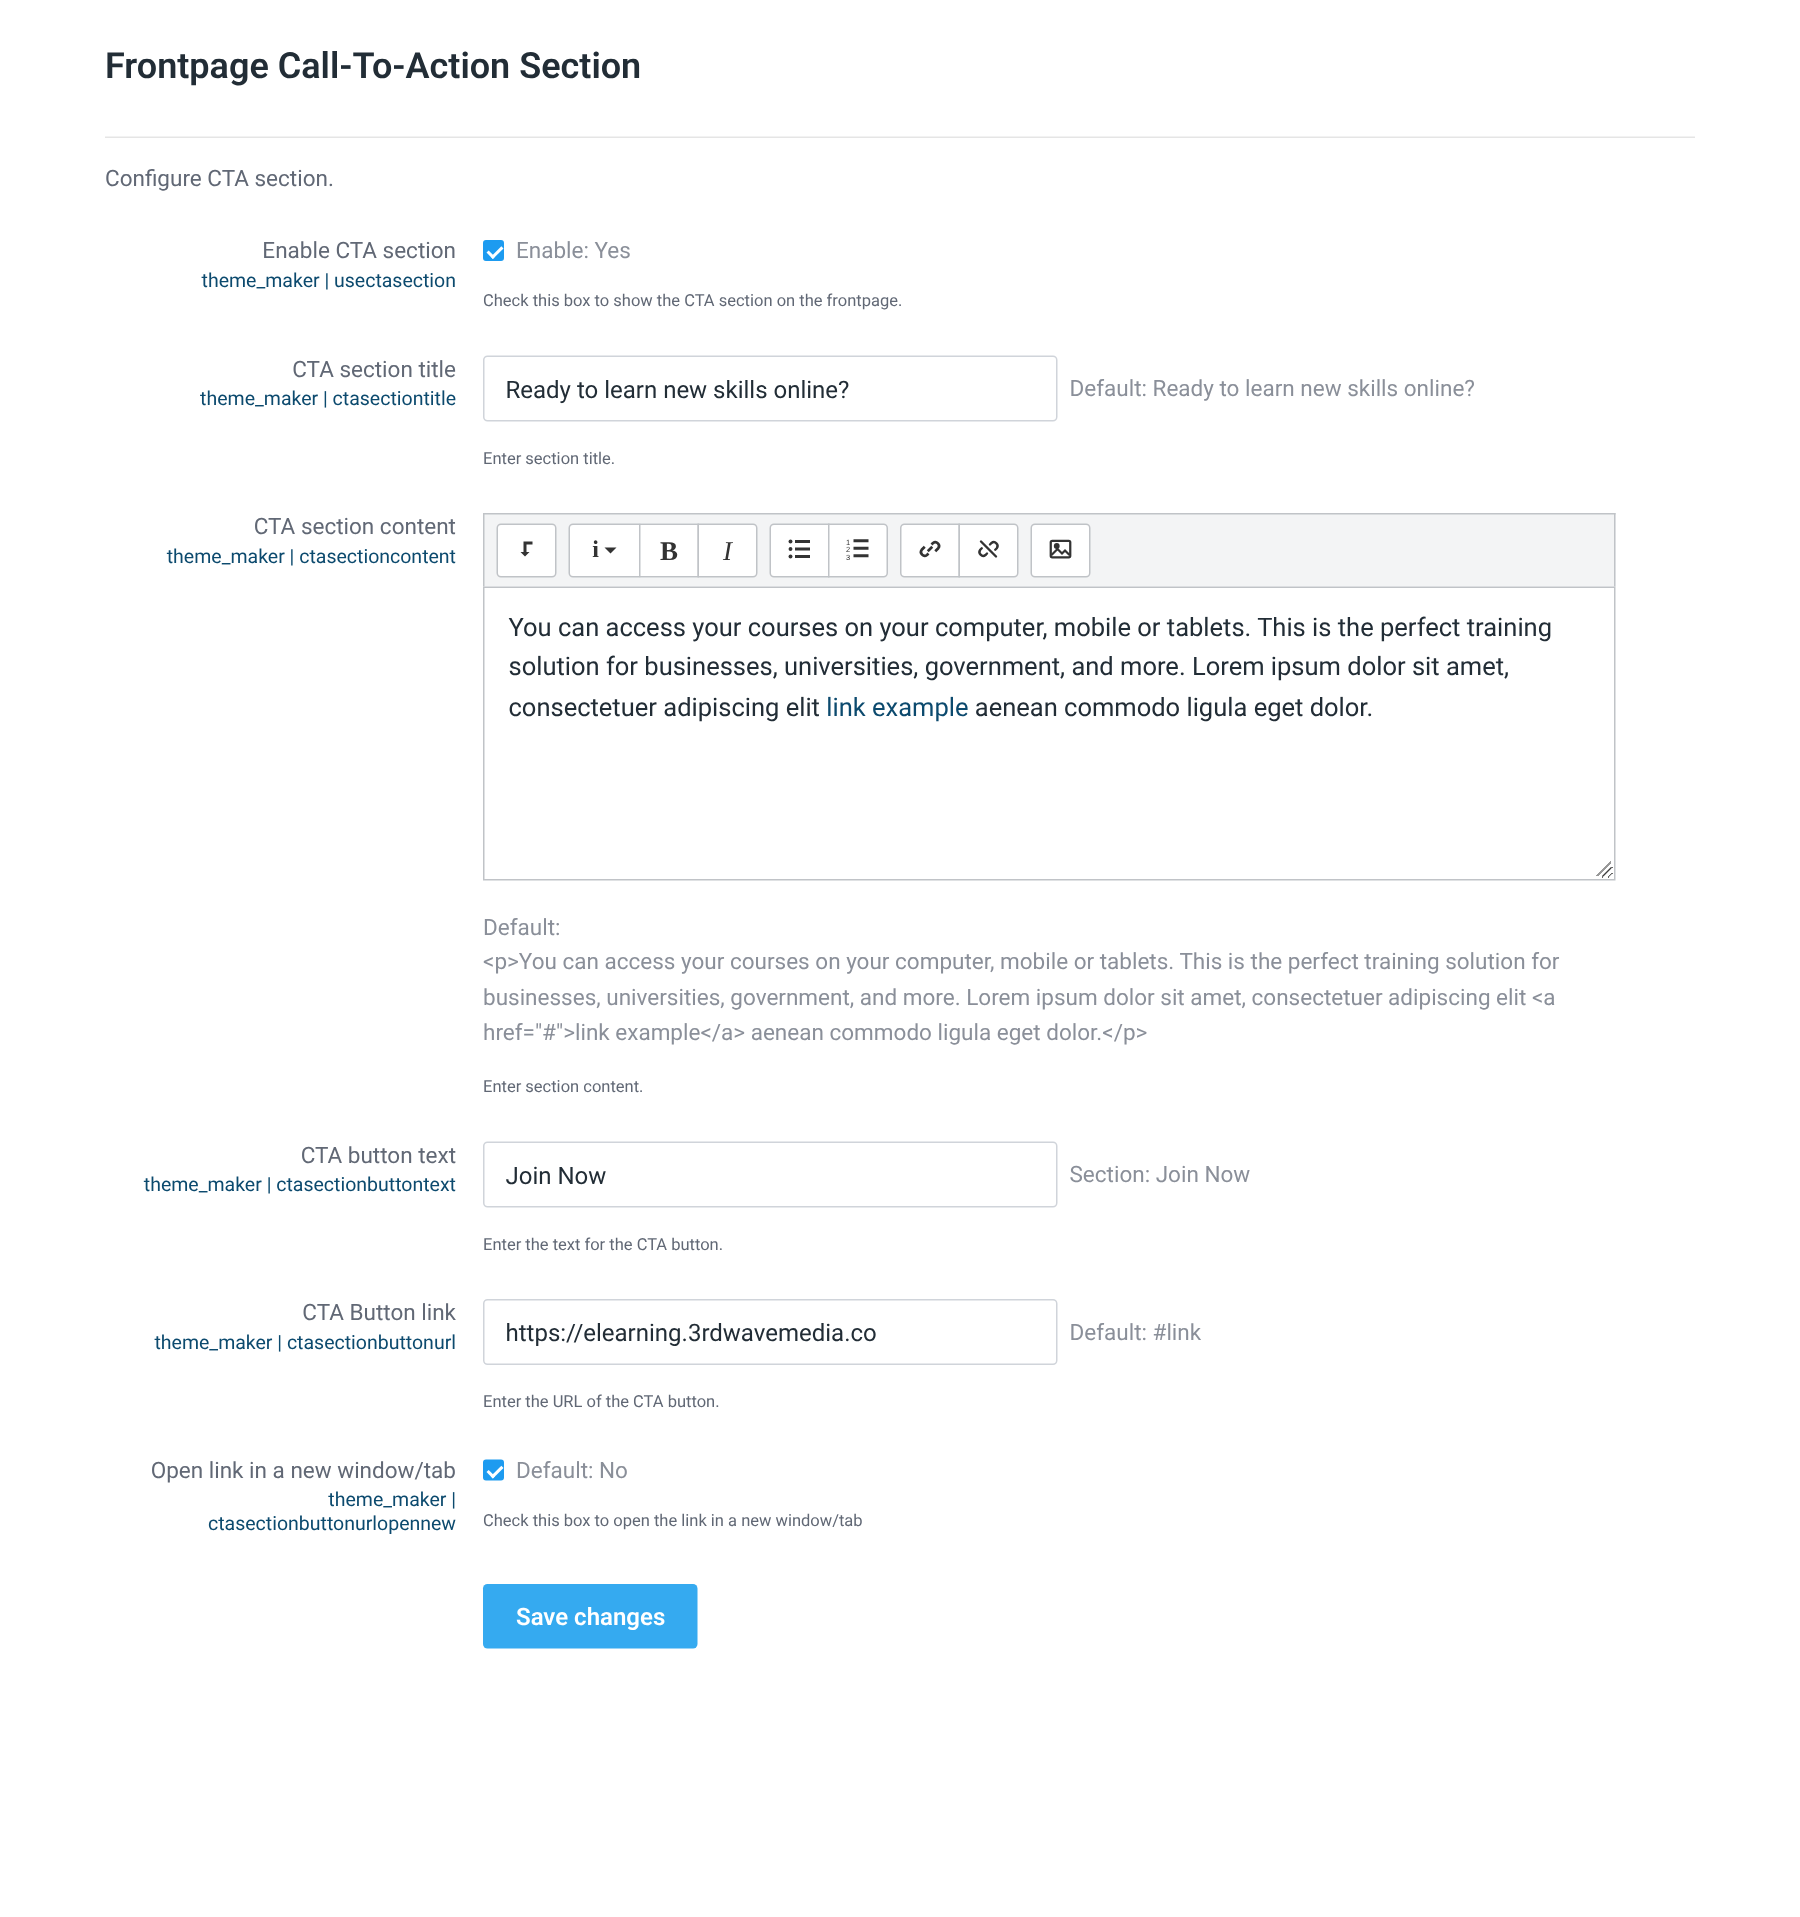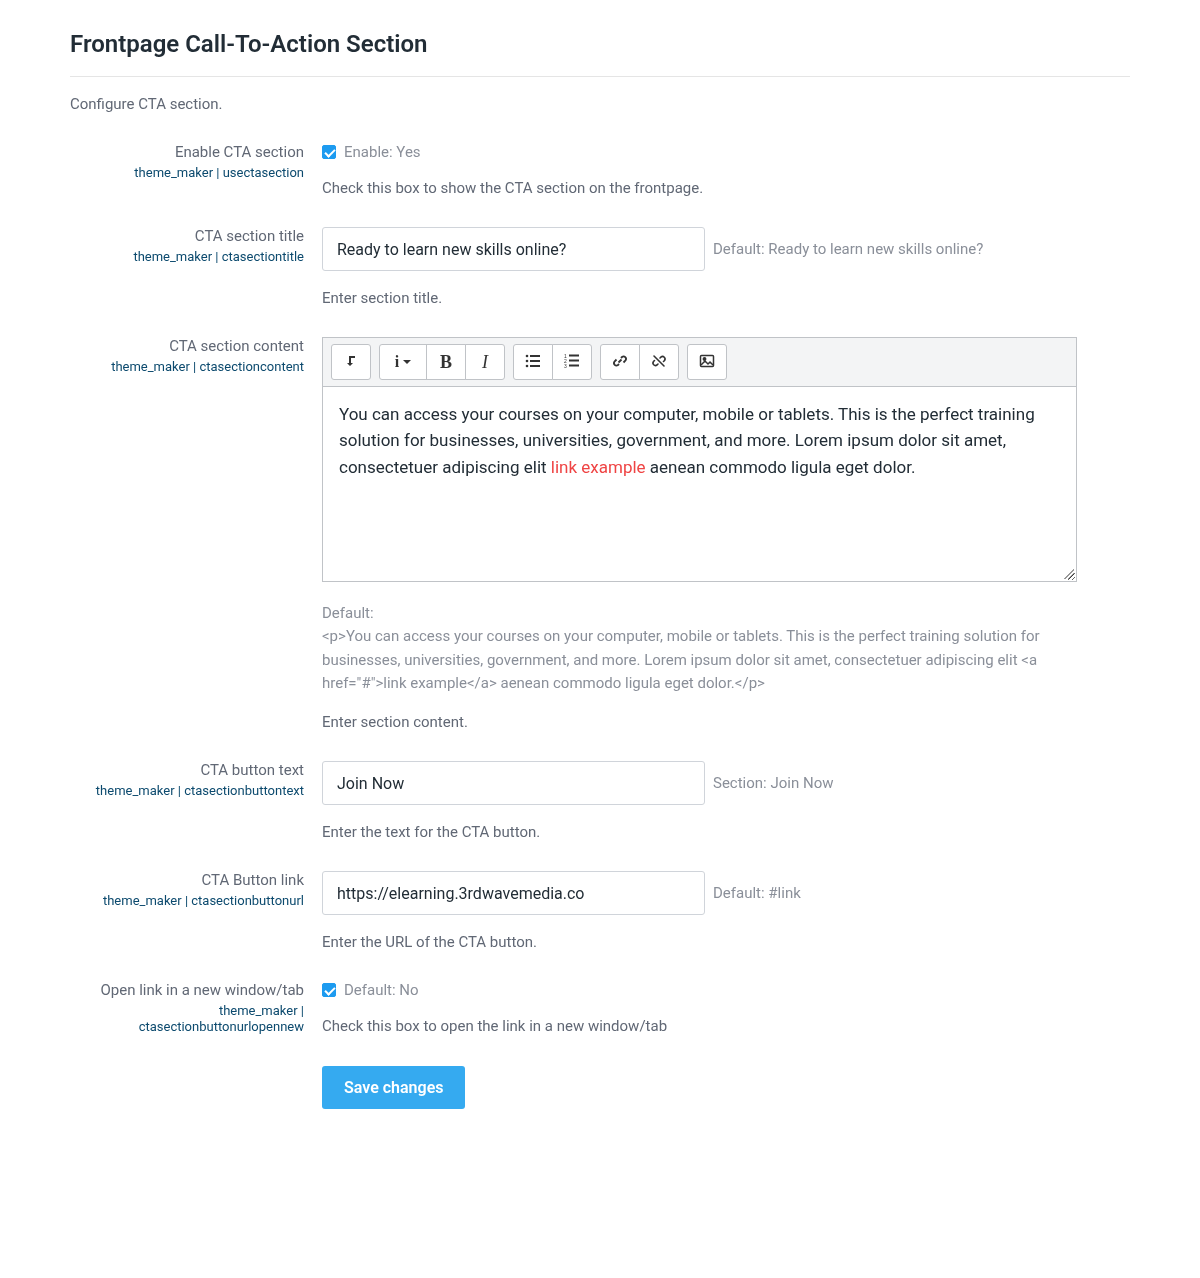--- a/index.html
+++ b/index.html
@@ -19,21 +19,21 @@
     .container {
       width: 1060px;
       margin: 0 auto;
       padding: 30px 0;
     }
 
     .page-title {
       font-size: 24px;
       font-weight: 600;
       color: #222d36;
-      padding-bottom: 18px;
+      padding-bottom: 33px;
       border-bottom: 1px solid #e5e5e5;
       margin-bottom: 18px;
     }
 
     .description {
       color: #616875;
       font-size: 15px;
       margin-bottom: 30px;
     }
 
@@ -100,21 +100,21 @@
       transform: rotate(45deg);
     }
 
     .default-text {
       color: #8a8f99;
       font-size: 15px;
     }
 
     .help-text {
       color: #616875;
-      font-size: 15px;
+      font-size: 11px;
       margin-top: 18px;
     }
 
     .text-input {
       width: 383px;
       height: 44px;
       padding: 10px 14px;
       border: 1px solid #d0d4da;
       border-radius: 3px;
       font-size: 16px;
@@ -219,21 +219,21 @@
       position: absolute;
       right: 2px;
       bottom: 2px;
       width: 10px;
       height: 10px;
       background: linear-gradient(135deg, transparent 0%, transparent 50%, #999 50%, #999 60%, transparent 60%, transparent 70%, #999 70%, #999 80%, transparent 80%);
       pointer-events: none;
     }
 
     .editor-body a {
-      color: #ef4444;
+      color: #0c4a6e;
       text-decoration: none;
     }
 
     .default-block {
       color: #8a8f99;
       font-size: 15px;
       margin-top: 20px;
       line-height: 1.55;
       max-width: 755px;
     }

